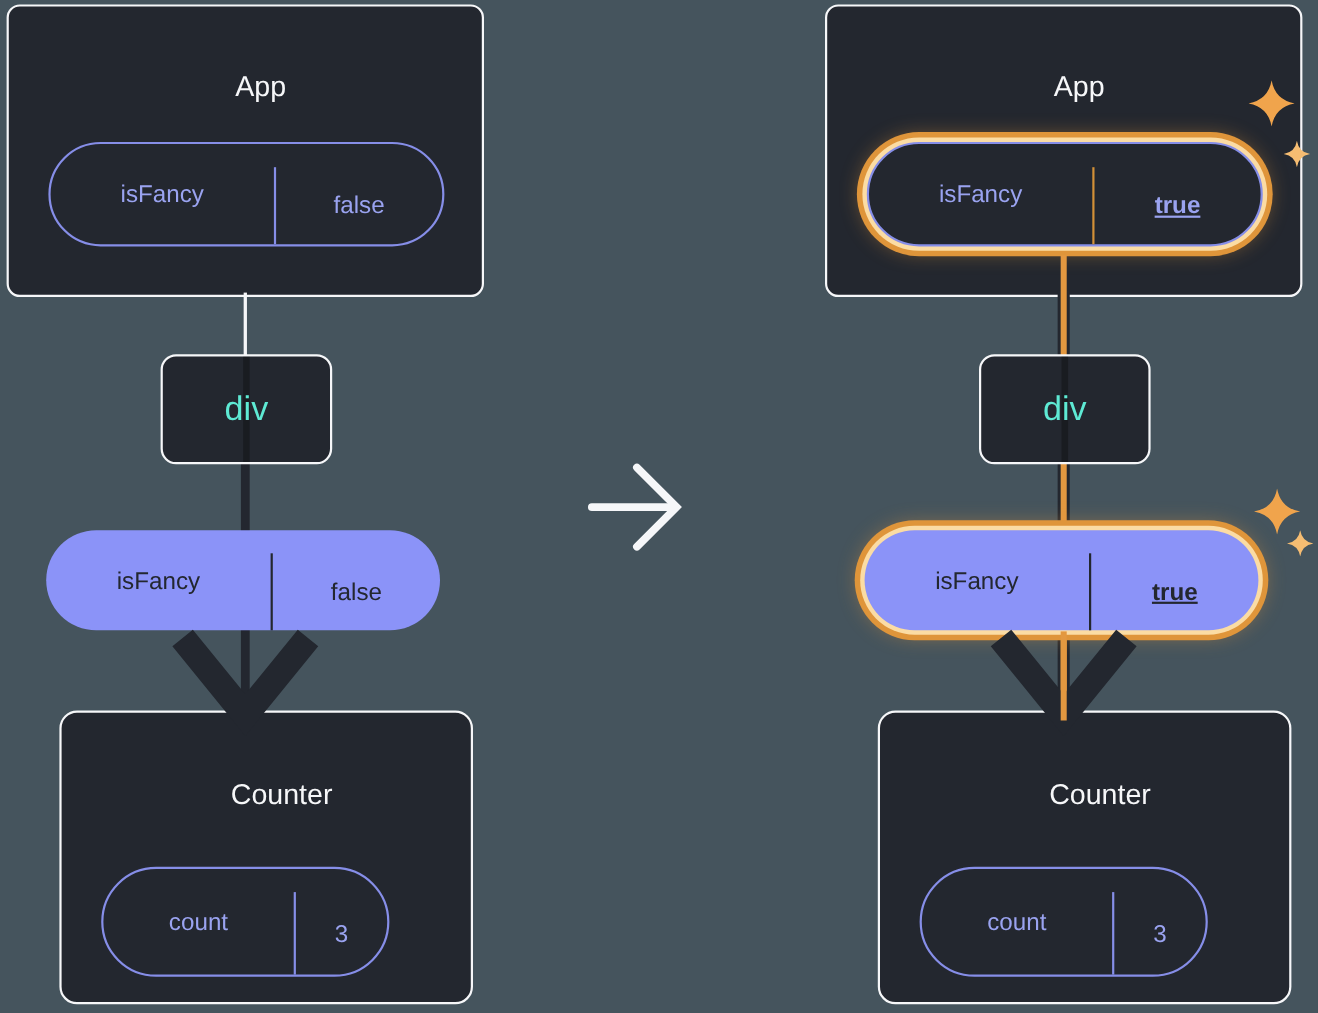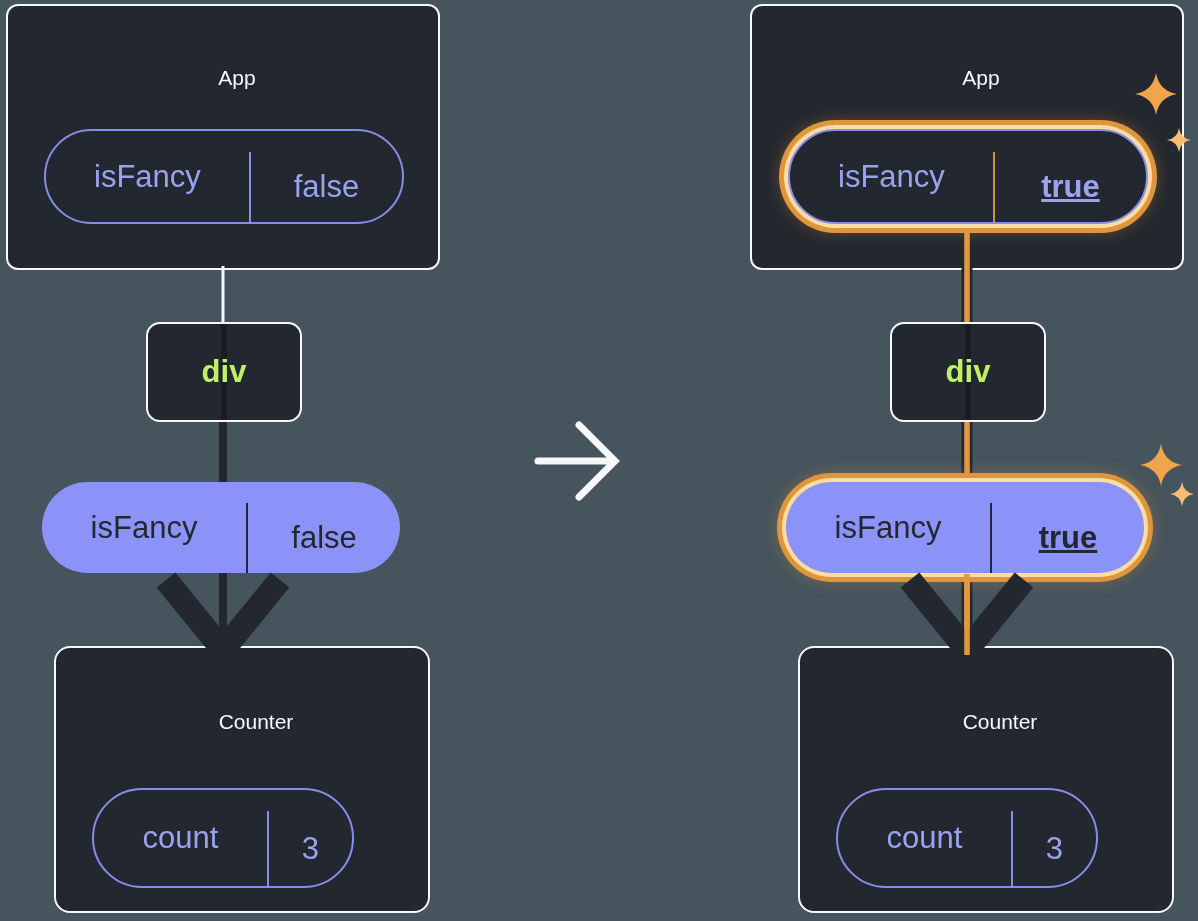--- a/index.html
+++ b/index.html
@@ -15,42 +15,42 @@
     position:absolute; background:#23272f; border:2.5px solid #f6f7f9;
     box-sizing:border-box;
   }
   .app-box { left:6px; top:4px; width:434px; height:266px; border-radius:12px; z-index:1; }
   .div-box {
     left:146px; top:322px; width:156px; height:100px; border-radius:14px;
     display:flex; align-items:center; justify-content:center; z-index:3; overflow:hidden;
   }
   .counter-box { left:54px; top:646px; width:376px; height:267px; border-radius:16px; z-index:3; }
 
-  .box-title { color:#f6f7f9; font-size:21px; font-weight:500; text-align:center; line-height:40px;margin-left:28px; }
+  .box-title { color:#f6f7f9; font-size:26px; font-weight:500; text-align:center; line-height:40px;margin-left:28px; }
   .app-title { position:absolute; left:0; right:0; top:52px; }
   .counter-title { position:absolute; left:0; right:0; top:54px; }
-  .div-label { color:#bef264; font-size:31px; font-weight:700; position:relative; z-index:2; }
+  .div-label { color:#5eead4; font-size:31px; font-weight:400; position:relative; z-index:2; }
 
   .stripe {
     position:absolute; left:50%; transform:translateX(-50%); top:0; bottom:0;
     width:6px; background:rgba(0,0,0,0.28); z-index:1;
   }
 
   .pill {
     position:absolute; display:flex; box-sizing:border-box;
     border-radius:999px; z-index:3;
   }
   .outline-pill { background:#23272f; border:2.5px solid #868ee8; color:#9aa3f0; }
   .app-pill { left:36px; top:123px; width:360px; height:95px; }
   .counter-pill { left:36px; top:140px; width:262px; height:100px; }
   .filled-pill { left:42px; top:482px; width:358px; height:91px; background:#8b93f8; color:#23272f; }
 
   .pill-seg {
     display:flex; align-items:center; justify-content:center;
-    font-size:31px; font-weight:400; min-width:0;text-align:center;
+    font-size:22px; font-weight:400; min-width:0;text-align:center;
   }
   .filled-pill .pill-seg { font-weight:500; }
   .pill-key { flex:0 0 57%; }
   .counter-pill .pill-key { flex:0 0 67%; }
   .pill-value { flex:1 1 auto;margin-top:21px; }
   .outline-pill .pill-value { border-left:2.5px solid #868ee8; }
   .filled-pill .pill-value { border-left:2.5px solid #23272f; }
   .orange-divider.outline-pill .pill-value { border-left-color:#d29037; }
   .bold-value .pill-value { font-weight:700;text-decoration:underline; }
 

